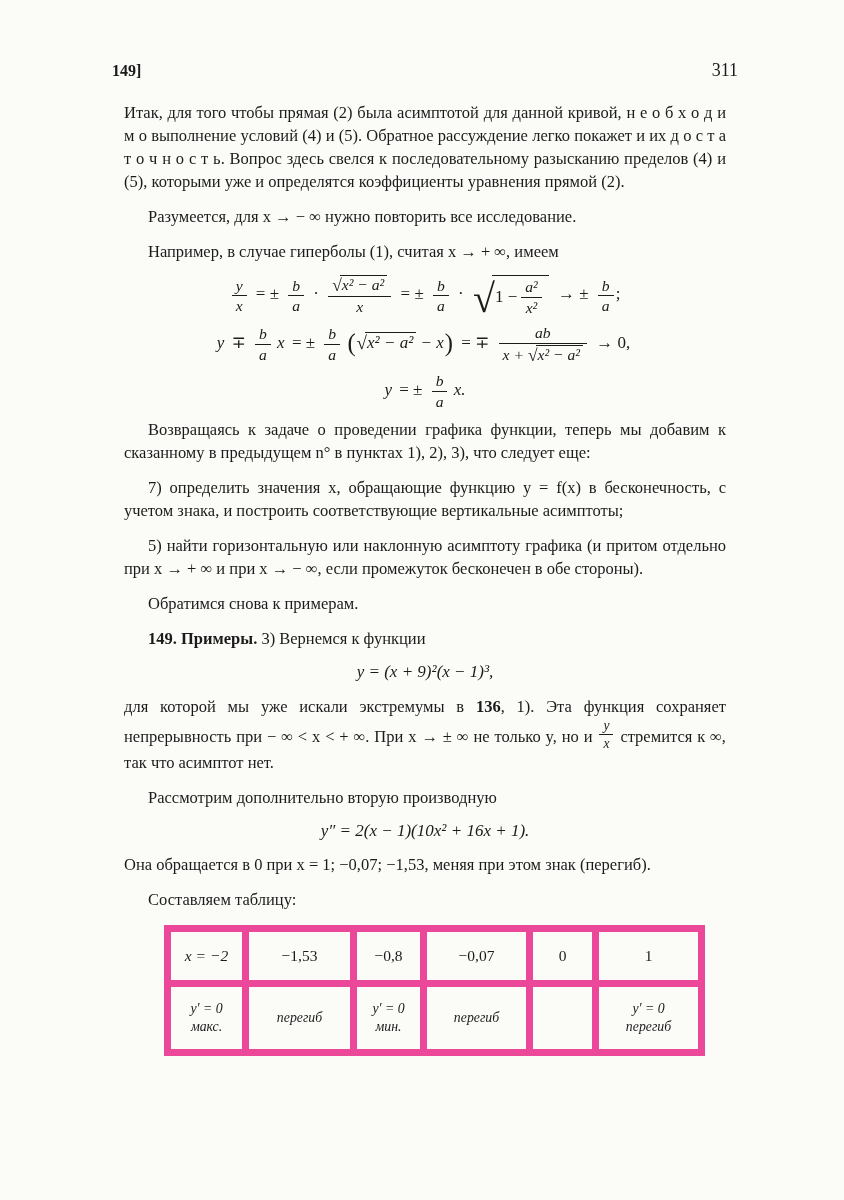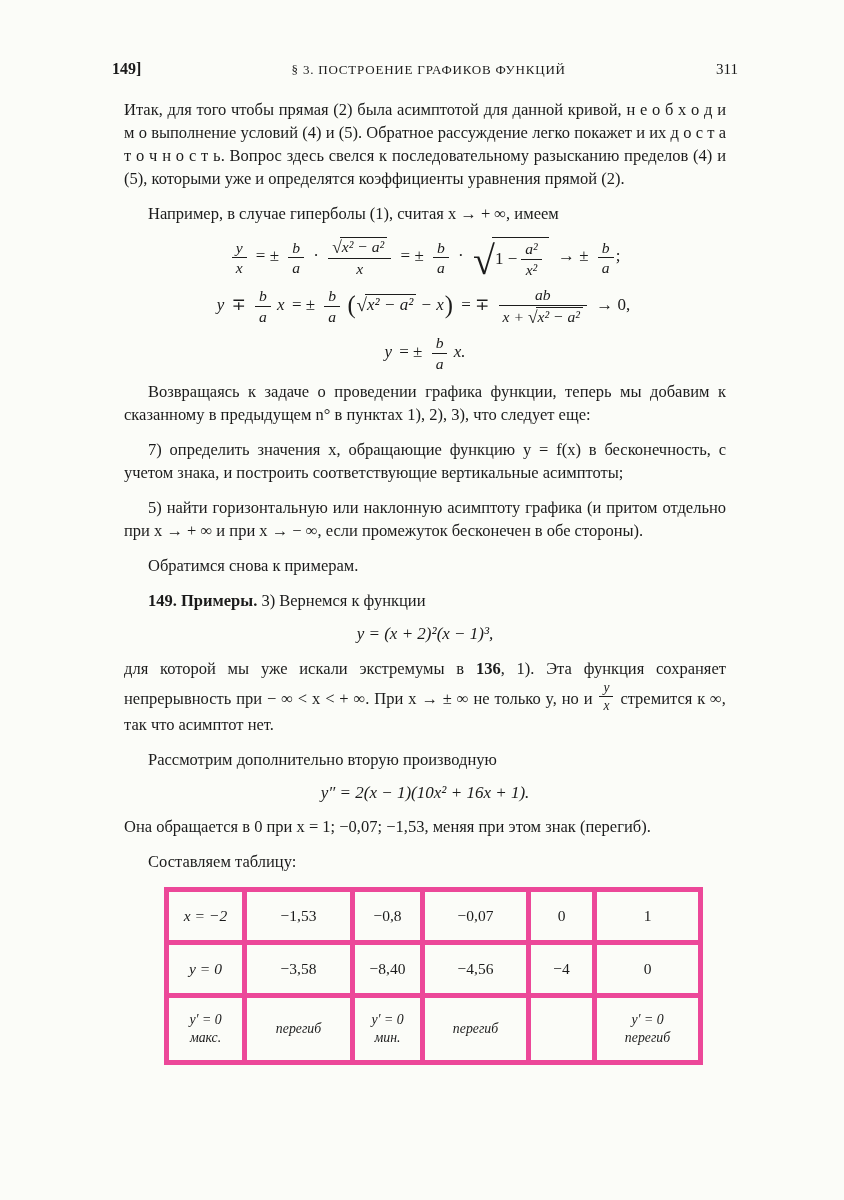--- a/index.html
+++ b/index.html
@@ -6,21 +6,21 @@
   .page{
     width:844px;height:1200px;box-sizing:border-box;
     background:#fbfcf8;color:#1b1b1b;overflow:hidden;
     padding:60px 106px 0 112px;
     font-family:"Liberation Serif","DejaVu Serif",serif;
   }
   
   .hdr{display:flex;justify-content:space-between;align-items:baseline;margin-bottom:20px;}
   .hdr .sec{font-weight:bold;font-size:16px;}
   .hdr .ttl{font-size:13px;letter-spacing:.8px;}
-  .hdr .pg{font-size:15px;}
+  .hdr .pg{font-size:18px;}
   
   p{margin:12px;font-size:16.5px;line-height:23px;text-align:justify;}
   p.ind{text-indent:24px;}
   p.mt{margin-top:4px;}
   .b{font-weight:bold;}
   
   .formula{text-align:center;margin:8px 0;font-size:17px;line-height:1.2;white-space:nowrap;}
   .it{font-style:italic;}
   .ro{font-style:normal;}
   .op{margin:0 3px;font-style:normal;}
@@ -31,40 +31,40 @@
   .sqrt{display:inline-block;white-space:nowrap;font-style:italic;}
   .sqrt .rs{font-style:normal;display:inline-block;font-size:1.12em;transform:translateY(1px);margin-right:-2px;}
   .sqrt .rb{display:inline-block;border-top:1px solid #1c1c1c;padding:0 3px 0 2px;}
   .sqrt.big{display:inline-flex;align-items:center;vertical-align:middle;margin:0 2px;}
   .sqrt.big .rs{font-size:2.35em;line-height:.8;transform:translateY(3px);margin-right:-3px;}
   .sqrt.big .rb{display:inline-flex;align-items:center;border-top:1.4px solid #1c1c1c;padding:2px 5px 0 3px;gap:2px;}
   .bp{font-style:normal;font-size:1.45em;vertical-align:-3px;margin:0 1px;}
   .fn .sqrt .rb{border-top:1px solid #1c1c1c;}
   
   .tbl{border-collapse:collapse;margin:14px 0 0 52px;table-layout:fixed;}
-  .tbl td{border:5px solid #ec4899;text-align:center;vertical-align:middle;
+  .tbl td{border:7px solid #ec4899;text-align:center;vertical-align:middle;
           font-size:15.5px;padding:0 2px;}
   .tbl{border:1.6px solid #2c2c2c;}
   .tbl tr.r12 td{height:48px;}
   .tbl tr.r3 td{height:62px;font-style:italic;font-size:13.8px;line-height:1.3;}
   .tbl .vi{font-style:italic;}
   .tl{display:block;}
 </style>
 </head>
 <body>
 
 <div class="page">
 
   <div class="hdr">
     <span class="sec">149]</span>
-    <span class="ttl">§ 3. ПОСТРОЕНИЕ ГРАФИКОВ ФУНКЦИЙ</span>
     <span class="pg">311</span>
   </div>
 
   <p>Итак, для того чтобы прямая (2) была асимптотой для данной кривой, н е о б х о д и м о  выполнение условий (4) и (5). Обратное рассуждение легко покажет и их  д о с т а т о ч н о с т ь.  Вопрос здесь свелся к последовательному разысканию пределов (4) и (5), которыми уже и определятся коэффициенты уравнения прямой (2).</p>
+  <p class="ind">Разумеется, для x → − ∞ нужно повторить все исследование.</p>
   <p class="ind">Например, в случае гиперболы (1), считая x → + ∞, имеем</p>
 
   <div class="formula">
     <span class="frac it"><span class="fn">y</span><span class="fd">x</span></span>
     <span class="op">= ±</span>
     <span class="frac it"><span class="fn">b</span><span class="fd">a</span></span>
     <span class="op">·</span>
     <span class="frac it">
       <span class="fn"><span class="sqrt"><span class="rs">√</span><span class="rb">x² − a²</span></span></span>
       <span class="fd">x</span>
@@ -113,21 +113,21 @@
   </div>
 
   <p class="ind mt">Возвращаясь к задаче о проведении графика функции, теперь мы добавим к сказанному в предыдущем n° в пунктах 1), 2), 3), что следует еще:</p>
   <p class="ind">7) определить значения x, обращающие функцию y = f(x) в бесконечность, с учетом знака, и построить соответствующие вертикальные асимптоты;</p>
   <p class="ind">5) найти горизонтальную или наклонную асимптоту графика (и притом отдельно при x → + ∞ и при x → − ∞, если промежуток бесконечен в обе стороны).</p>
   <p class="ind">Обратимся снова к примерам.</p>
 
   <p class="ind mt"><span class="b">149. Примеры.</span> <span>3) Вернемся к функции</span></p>
 
   <div class="formula">
-    <span class="it">y = (x + 2)²(x − 1)³,</span>
+    <span class="it">y = (x + 9)²(x − 1)³,</span>
   </div>
 
   <p><span>для которой мы уже искали экстремумы в </span><span class="b">136</span><span>, 1). Эта функция сохраняет непрерывность при − ∞ &lt; x &lt; + ∞. При x → ± ∞ не только y, но и </span><span class="frac it inl"><span class="fn">y</span><span class="fd">x</span></span><span> стремится к ∞, так что асимптот нет.</span></p>
 
   <p class="ind">Рассмотрим дополнительно вторую производную</p>
 
   <div class="formula">
     <span class="it">y″ = 2(x − 1)(10x² + 16x + 1).</span>
   </div>
 
@@ -145,28 +145,20 @@
     </colgroup>
     <tbody>
       <tr class="r12">
         <td class="vi">x = −2</td>
         <td>−1,53</td>
         <td>−0,8</td>
         <td>−0,07</td>
         <td>0</td>
         <td>1</td>
       </tr>
-      <tr class="r12">
-        <td class="vi">y = 0</td>
-        <td>−3,58</td>
-        <td>−8,40</td>
-        <td>−4,56</td>
-        <td>−4</td>
-        <td>0</td>
-      </tr>
       <tr class="r3">
         <td>
             <span class="tl">y′ = 0</span>
             <span class="tl">макс.</span>
           </td>
         <td>
             <span class="tl">перегиб</span>
           </td>
         <td>
             <span class="tl">y′ = 0</span>

